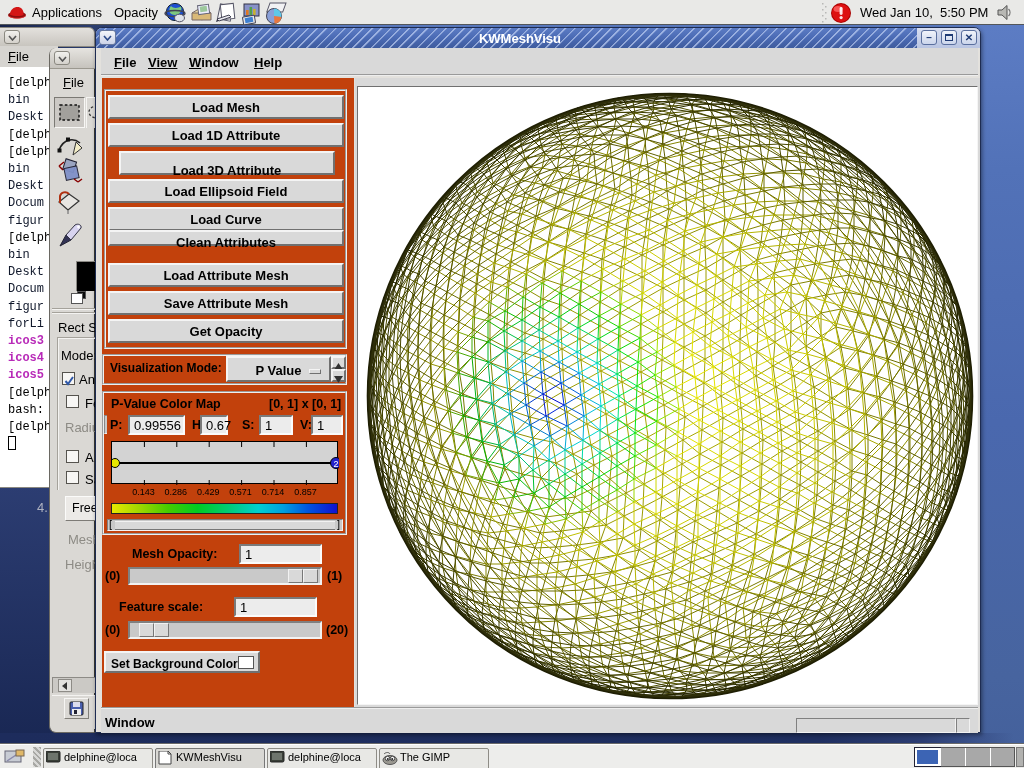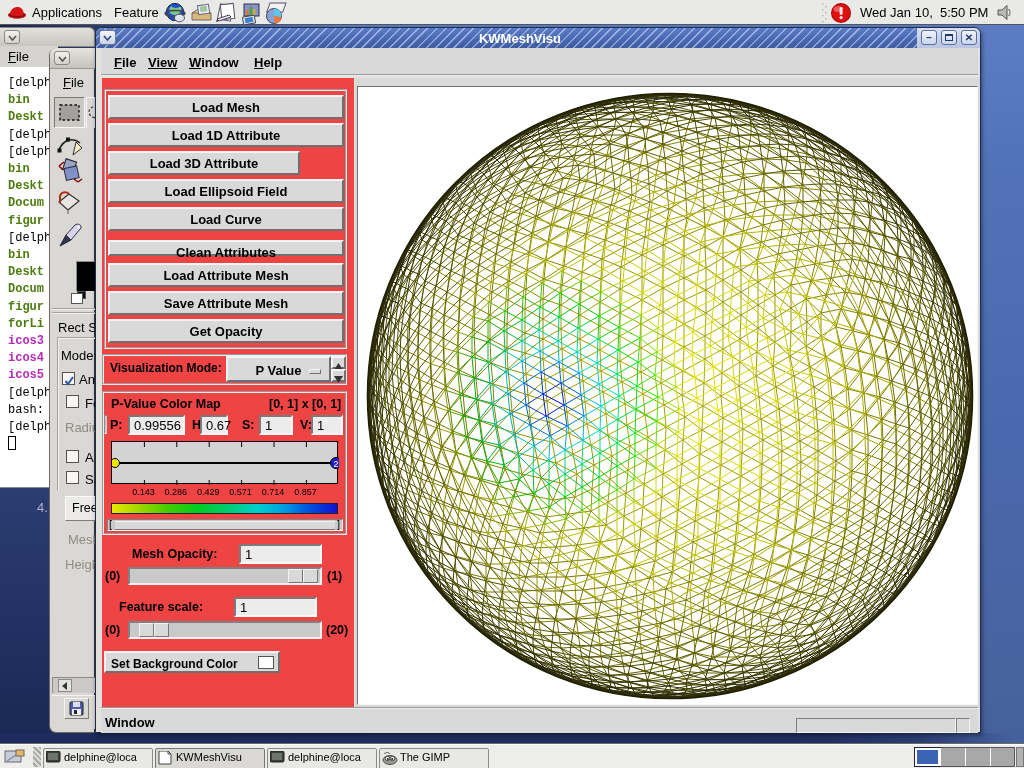--- a/index.html
+++ b/index.html
@@ -16,31 +16,31 @@
 #titlebar{position:absolute;left:0;top:0;width:884px;height:20px;border-radius:6px 6px 0 0;
 background:repeating-linear-gradient(135deg,rgba(188,205,242,0.7) 0 1px,rgba(188,205,242,0) 1.8px 6.5px),linear-gradient(#5c7cc4 0%,#4a6ab4 50%,#3f5c9e 100%);}
 #titlebtns{position:absolute;right:0;top:0;width:63px;height:20px;border-radius:0 6px 0 0;background:linear-gradient(#d7def0,#b9c5e2);}
 .wbtn{position:absolute;top:2px;width:16px;height:15px;background:linear-gradient(#f0f3fa,#ccd6ec);border:1px solid #5a6f9e;border-radius:3px;color:#1e3a74;font-weight:bold;font-size:10px;line-height:13px;text-align:center;}
 #wtitle{position:absolute;left:0;right:36px;top:3px;text-align:center;color:#fff;font-weight:bold;font-size:13px;}
 .vbtn{position:absolute;width:17px;height:15px;background:linear-gradient(#f4f6fa,#ccd3e8);border:1px solid #68799f;border-radius:3px;text-align:center;}
 .vbtn svg{display:block;margin:4px auto 0;}
 #menubar{position:absolute;left:5px;top:20px;width:877px;height:28px;background:#d9d9d9;border-bottom:2px groove #eee;font-weight:bold;font-size:13px;}
 #menubar span{position:absolute;top:7px;}
 
-#ctl{position:absolute;left:6px;top:50px;width:252px;height:630px;background:#ef4444;}
+#ctl{position:absolute;left:6px;top:50px;width:252px;height:630px;background:#c2410c;}
 
 #canvas{position:absolute;left:259px;top:50px;width:625px;height:629px;background:#d9d9d9;}
 #canvin{position:absolute;left:2px;top:8px;width:621px;height:619px;background:#fff;border-top:1px solid #707070;border-left:1px solid #707070;border-right:1px solid #f5f5f5;border-bottom:1px solid #f5f5f5;}
 #statusbar{position:absolute;left:5px;top:679px;width:877px;height:26px;background:#d9d9d9;border-top:2px groove #eee;font-weight:bold;font-size:13px;}
 
 #term{position:absolute;left:-8px;top:27px;width:103px;height:461px;}
 #termtitle{position:absolute;left:0;top:0;width:103px;height:20px;background:linear-gradient(#e3e1dd,#c8c5bf);border:1px solid #8a8880;border-radius:6px 6px 0 0;}
 #termmenu{position:absolute;left:0;top:19px;width:66px;height:21px;background:#d6d4d0;border-left:1px solid #8a8880;}
 #termbody{position:absolute;left:0;top:40px;width:66px;height:421px;background:#fff;border-left:1px solid #8a8880;border-bottom:1px solid #8a8880;border-radius:0 0 0 8px;font-family:"Liberation Mono",monospace;font-size:12px;line-height:17.2px;white-space:pre;padding:8px 0 0 15px;color:#000;}
-#termbody .b{color:#4d7c0f;font-weight:bold;}
+#termbody .b{color:#0f172a;font-weight:normal;}
 #termbody .m{color:#b82ab8;font-weight:bold;}
 
 #gimp{position:absolute;left:49px;top:48px;width:46px;height:685px;background:#dad8d4;border-left:1px solid #6a6862;border-right:1px solid #3a3a36;border-bottom:1px solid #6a6862;border-radius:7px 0 0 7px;border-radius:7px 0 0 7px;}
 #gimptitle{position:absolute;left:0;top:0;width:45px;height:21px;background:linear-gradient(#e6e4e0,#c6c3bd);border-bottom:1px solid #9b988f;border-radius:6px 0 0 0;}
 .gtxt{position:absolute;font-size:13px;color:#000;white-space:nowrap;}
 .ggray{color:#8d8b85;}
 .gchk{position:absolute;width:13px;height:13px;background:#f7f6f4;border:1px solid #55534e;}
 
 #taskbar{position:absolute;left:0;top:744px;width:1024px;height:24px;background:#ededeb;border-top:1px solid #fff;box-shadow:0 -1px 0 #6a6a6a;}
 .task{position:absolute;top:3px;height:35px;background:#e8e8e5;border:1px solid #8e8c86;border-radius:2px;font-size:11px;color:#000;padding:2px 3px 0 20px;overflow:hidden;white-space:nowrap;}
@@ -193,24 +193,24 @@
     <span style="left:13px;"><u>F</u>ile</span>
     <span style="left:47px;text-decoration:underline;"><u>V</u>iew</span>
     <span style="left:88px;"><u>W</u>indow</span>
     <span style="left:153px;"><u>H</u>elp</span>
   </div>
   <div id="ctl">
 
     <div class="abs ridge" style="left:2px;top:11px;width:243px;height:260px;"></div>
     <div class="tkbtn" style="left:6px;top:17px;width:236px;height:24px;padding-top:3px;">Load Mesh</div>
     <div class="tkbtn" style="left:6px;top:45px;width:236px;height:24px;padding-top:3px;">Load 1D Attribute</div>
-    <div class="tkbtn" style="left:6px;top:73px;width:192px;height:24px;padding-top:3px;">Load 3D Attribute</div>
+    <div class="tkbtn" style="left:17px;top:73px;width:216px;height:24px;padding-top:10px;">Load 3D Attribute</div>
     <div class="tkbtn" style="left:6px;top:101px;width:236px;height:24px;padding-top:3px;">Load Ellipsoid Field</div>
     <div class="tkbtn" style="left:6px;top:129px;width:236px;height:24px;padding-top:3px;">Load Curve</div>
-    <div class="tkbtn" style="left:6px;top:162px;width:236px;height:16px;padding-top:3px;">Clean Attributes</div>
+    <div class="tkbtn" style="left:6px;top:152px;width:236px;height:16px;padding-top:3px;">Clean Attributes</div>
     <div class="tkbtn" style="left:6px;top:185px;width:236px;height:24px;padding-top:3px;">Load Attribute Mesh</div>
     <div class="tkbtn" style="left:6px;top:213px;width:236px;height:24px;padding-top:3px;">Save Attribute Mesh</div>
     <div class="tkbtn" style="left:6px;top:241px;width:236px;height:24px;padding-top:3px;">Get Opacity</div>
 
     <div class="abs ridge" style="left:0px;top:276px;width:245px;height:31px;"></div>
     <span class="blabel" style="left:8px;top:283px;font-size:12px;">Visualization Mode:</span>
     <div class="tkbtn" style="left:124px;top:278px;width:105px;height:26px;padding-top:5px;">P Value
       <span style="position:absolute;right:8px;top:11px;width:12px;height:5px;background:#d9d9d9;border-top:1px solid #f4f4f4;border-left:1px solid #f4f4f4;border-right:1px solid #707070;border-bottom:1px solid #707070;"></span>
     </div>
     <div class="abs" style="left:229px;top:278px;width:15px;height:26px;">
@@ -284,21 +284,21 @@
 
     <span class="blabel" style="left:17px;top:522px;">Feature scale:</span>
     <div class="entry" style="left:132px;top:519px;width:83px;height:20px;">1</div>
     <span class="blabel" style="left:3px;top:545px;">(0)</span>
     <div class="abs" style="left:26px;top:543px;width:194px;height:18px;background:#c9c9c9;border-top:2px solid #808080;border-left:2px solid #808080;border-right:2px solid #f2f2f2;border-bottom:2px solid #f2f2f2;">
       <div class="abs" style="left:9px;top:0px;width:15px;height:14px;background:#d9d9d9;border-top:1px solid #f2f2f2;border-left:1px solid #f2f2f2;border-right:1px solid #777;border-bottom:1px solid #777;"></div>
       <div class="abs" style="left:24px;top:0px;width:15px;height:14px;background:#d9d9d9;border-top:1px solid #f2f2f2;border-left:1px solid #f2f2f2;border-right:1px solid #777;border-bottom:1px solid #777;"></div>
     </div>
     <span class="blabel" style="left:224px;top:545px;">(20)</span>
 
-    <div class="tkbtn" style="left:2px;top:573px;width:176px;height:22px;text-align:left;padding:4px 0 0 5px;font-size:12px;">Set Background Color
+    <div class="tkbtn" style="left:2px;top:573px;width:156px;height:22px;text-align:left;padding:4px 0 0 5px;font-size:12px;">Set Background Color
       <span style="position:absolute;right:4px;top:3px;width:16px;height:13px;background:#fff;border:1px solid #555;"></span>
     </div>
   </div>
   <div id="canvas">
     <div id="canvin">
       <svg width="621" height="619" style="position:absolute;left:0;top:0;">
           <g fill="none" stroke-width="1" stroke-linecap="butt">
             <path stroke="#9c9c00" d="M252 392L250 415M532 296L543 281M104 405L108 388M383 389L361 401M162 475L179 488M280 531L260 537M162 475L181 472M229 93L245 99M203 242L204 262M405 353L403 332M381 413L401 424M367 516L351 527M424 364L404 377M197 501L179 488M502 171L497 187M427 497L407 509M403 332L423 343M202 396L217 410M340 94L321 82M427 497L443 505M233 424L217 410M266 429L285 420M268 406L270 383M104 405L120 410M243 192L242 215M237 510L259 521M383 205L400 195M320 423L304 410M197 501L179 503M103 198L117 206M343 78L362 90M76 319L90 324M185 114L179 132M337 434L359 424M441 333L439 311M505 421L507 398M162 475L146 461M174 150L159 145M263 180L284 190M359 424L357 446M448 259L432 269M508 209L513 193M343 78L321 82M302 433L299 454M305 201L326 213M417 231L433 245M185 114L201 120M189 314L206 304M432 269L417 255M187 293L206 304M268 406L266 429M383 389L381 413M164 127L159 145M339 412L337 434M168 287L187 293M100 245L86 237M466 161L471 146M259 521L260 537M133 195L117 206M302 433L318 444M305 201L305 179M136 176L155 163M417 231L417 208M185 232L203 242M399 115L420 114M266 429L283 442M262 226L284 213M225 294L206 304M339 412L320 423M363 378L361 401M326 169L326 191M432 269L436 289M219 387L234 402M417 231L400 241M505 421L522 406M452 142L436 128M383 389L404 377M263 180L243 192M298 88L321 82M335 455L337 434M155 163L159 145M456 128L452 142M456 300L439 311M513 193L497 187M351 527L333 521M302 433L285 420M305 201L305 225M282 80L263 89M252 392L254 369M262 226L242 215M532 296L529 274M104 405L93 384M383 389L363 378M280 531L259 521M348 226L348 203M383 183L365 193M381 413L403 401M420 114L403 101M115 230L101 221M548 304L536 319M365 215L383 228M353 543L351 527M322 400L320 423M243 192L262 202M162 475L161 491M279 97L282 80M348 226L365 215M119 187L117 206M83 362L98 366M424 364L405 353M420 114L436 128M539 367L523 383M298 88L282 80M203 242L222 228M284 190L284 213M203 218L222 228M351 527L369 532M76 319L87 303M94 346L79 341M299 539L297 523M403 101L385 87M465 480L450 472M407 509L389 505M417 208L400 218M162 475L144 477M215 367L211 346M279 97L263 89M229 337L211 346M100 245L101 221M194 355L179 371M424 364L423 343M148 444L146 461M526 253L532 237M343 78L340 94M302 433L283 442M417 231L417 255M337 434L357 446M427 497L446 489M415 279L398 289M187 293L205 283M471 443L486 451M326 191L305 179M204 262L205 283M348 181L348 203M297 523L280 531M348 226L326 213M133 195L119 187M305 201L326 191M136 176L140 158M120 410L117 426M117 206L101 221M286 397L304 410M242 215L242 239M529 274L543 281M423 343L441 333M248 438L266 429M488 432L486 451M265 451L266 429M432 269L452 280M305 201L284 190M436 289L439 311M93 384L108 388M86 281L86 261M189 314L209 325M144 477L146 461M398 289L399 265M339 412L322 400M415 279L399 265M484 166L502 171M194 355L175 351M385 521L369 532M423 388L403 401M326 169L305 179M339 412L361 401M526 253L518 230M185 114L207 103M305 201L284 213M381 103L385 87M262 226L262 202M222 252L203 242M341 390L361 401M316 531L317 547M383 389L384 366M185 272L168 287M191 335L172 330M339 412L341 390M194 355L215 367M484 166L497 187M381 103L403 101M211 346L233 358M523 335L536 319M234 402L252 392M262 226L242 239M100 245L115 230M326 213L326 191M145 141L159 145M194 355L211 346M207 103L223 109M505 421L503 440M539 367L524 359M203 242L203 218M421 322L403 332M400 241L383 228M365 171L365 193M133 430L120 410M197 501L198 518M234 402L250 415M382 252L383 228M222 252L242 263M465 480L446 489M379 436L381 413M431 480L446 489M229 337L209 325M424 364L442 354M456 300L436 289M505 421L518 428M361 401L381 413M298 88L301 73M417 255L400 241M130 446L146 461M348 203L365 193M508 209L497 187M209 325L206 304M538 343L539 367M299 539L280 531M486 451L468 462M440 114L436 128M215 367L233 358M100 245L86 261M424 364L443 375M194 355L198 376M421 322L439 311M526 253L540 259M382 252L399 265M532 237L518 230M423 513L407 509M524 359L523 383M217 497L218 514M318 99L321 82M484 166L471 146M236 378L233 358M248 438L250 415M348 181L365 193M404 377L423 388M236 378L234 402M337 434L320 423M233 424L234 402M130 446L133 430M442 354L423 343M209 325L211 346M286 397L285 420M99 265L86 261M179 132L201 120M484 166L489 152M205 283L206 304M360 106L362 90M207 103L201 120M194 355L191 335M405 353L404 377M404 377L403 401M236 378L252 392M130 446L117 426M442 354L441 333M198 376L215 367M522 406L507 398M316 531L334 538M218 514L237 510M191 335L175 351M348 203L326 191M136 176L123 168M421 322L401 310M222 228L242 215M233 424L250 415M365 239L383 228M209 325L227 315M222 252L204 262M159 145L179 132M348 181L326 169M316 531L297 523M483 470L486 451M108 388L120 410M185 272L187 293M415 279L417 255M198 376L219 387M484 166L479 181M385 521L389 505M333 521L334 538M404 377L384 366M223 109L201 120M298 88L279 97M279 515L280 531M436 289L418 300M415 279L432 269M382 252L400 241M524 214L518 230M222 252L223 273M348 181L326 191M191 335L211 346M440 114L420 114M379 436L359 424M223 204L222 228M423 100L420 114M403 401L401 424M359 424L381 413M421 322L423 343M339 412L359 424M400 241L400 218M381 103L362 90M133 430L117 426M415 279L436 289M415 279L418 300M522 406L523 383M261 106L263 89M245 99L247 83M223 204L243 192M223 204L242 215M236 378L215 367M222 252L242 239M204 262L223 273M270 383L252 392M383 205L365 215M421 322L441 333M540 259L529 274M348 203L365 215M456 128L471 146M538 343L524 359M250 415L266 429M140 158L155 163M484 166L466 161M383 205L383 228M202 396L219 387M179 488L181 472M236 378L219 387M337 434L318 444M424 364L423 388M130 446L148 444M508 209L518 230M197 501L218 514M503 440L488 432M185 272L185 252M136 176L119 187M268 406L286 397M238 527L218 514M385 521L402 525M179 488L179 503M417 255L399 265M185 252L203 242M538 343L536 319M98 366L93 384M503 440L486 451M417 231L400 218M262 202L284 190M418 300L398 289M348 203L326 213M162 475L164 459M284 168L284 190M268 406L285 420M238 527L259 521M202 396L198 376M217 410L234 402M458 322L439 311M318 444L320 423M405 353L384 366M421 322L418 300M236 378L254 369M427 497L423 513M316 531L299 539M532 296L548 304M262 202L284 213M385 521L367 516M405 353L423 343M417 255L433 245M367 516L369 532M222 228L242 239M304 410L285 420M399 265L400 241M223 273L205 283M170 308L187 293M483 470L468 462M191 335L209 325M507 398L523 383M322 400L304 410M268 406L252 392M104 405L117 426M532 296L536 319M452 280L436 289M222 252L222 228M164 127L179 132M383 205L383 183M362 90L385 87M83 362L94 346M316 531L333 521M225 294L223 273M283 442L285 420M189 314L191 335M262 202L242 215M268 406L250 415M245 99L263 89M418 300L439 311M383 205L365 193M452 142L471 146M219 387L215 367M508 209L524 214M263 89L247 83M117 206L115 230M206 304L227 315M185 272L204 262M351 527L334 538M446 489L450 472M146 461L164 459M225 294L205 283M432 269L433 245M189 314L172 330M365 193L365 215M385 342L405 353M465 480L468 462M189 314L170 308M383 389L403 401M301 73L321 82M526 253L529 274M302 433L320 423M399 115L403 101M305 179L284 190M189 314L187 293M140 158L159 145M383 228L400 218M385 521L407 509M263 180L262 202M362 90L340 94M179 488L161 491M383 205L400 218M223 109L245 99M197 501L217 497M538 343L523 335M302 433L304 410M185 272L205 283M443 505L446 489M79 341L90 324M407 509L402 525M229 93L207 103M418 300L401 310M284 168L305 179M229 93L223 109M238 527L237 510M217 410L219 387M284 213L305 225M458 322L441 333M456 128L436 128M359 424L361 401M505 421L488 432M197 501L199 485M185 252L204 262M400 195L400 218M365 239L365 215"></path>
             <path stroke="#787800" d="M519 289L506 306M41 303L50 286M201 548L220 546M118 291L101 283M86 275L101 283M164 536L181 535M349 50L369 60M116 409L122 393M156 108L163 93M128 505L128 491M291 97L309 104M450 468L445 486M144 505L162 521M388 127L366 114M385 503L401 509M473 437L469 455M470 529L464 521M286 507L284 524M98 454L85 435M58 352L55 331M271 46L252 54M306 46L290 40M130 377L122 393M95 173L99 154M326 54L329 42M423 150L425 133M344 87L327 95M464 521L481 512M511 248L495 244M499 501L508 482M491 423L507 412M242 557L243 569M225 503L230 488M524 332L522 310M264 512L262 528M574 342L572 318M491 188L476 174M511 248L516 230M107 328L105 307M347 504L328 513M197 121L214 125M285 573L302 568M394 560L372 561M55 331L45 326M75 396L63 392M97 469L112 473M95 344L107 328M128 505L144 505M576 279L565 272M445 530L451 538M76 207L62 223M263 566L243 569M136 186L134 205M450 468L469 455M233 63L236 50M81 185L95 173M493 403L507 412M114 371L122 393M193 138L210 142M107 328L110 350M306 46L326 54M363 512L369 495M451 538L464 521M145 437L133 415M257 102L273 91M511 248L526 252M201 548L181 535M151 420L145 437M54 370L63 392M423 498L429 481M496 124L510 143M214 125L210 142M117 267L101 283M117 220L101 235M119 197L136 186M476 174L478 157M516 268L503 285M128 110L138 117M519 289L516 268M504 208L516 230M105 307L88 299M58 352L54 370M151 420L133 415M564 358L563 380M116 243L101 235M117 267L100 259M184 81L201 70M524 332L508 327M450 468L433 463M72 429L73 413M177 461L192 476M119 197L134 205M427 117L425 133M286 507L306 519M204 504L225 503M519 289L503 285M363 512L385 503M73 413L85 435M271 46L288 52M500 264L516 268M564 358L573 365M269 496L264 512M217 109L214 125M450 468L429 481M177 461L172 476M339 578L320 573M379 519L401 509M445 130L443 146M581 325L574 342M73 413L61 408M407 121L406 104M271 46L268 59M122 334L110 350M564 358L574 342M116 243L117 267M174 146L156 156M145 101L138 117M190 155L174 146M510 348L525 353M524 332L538 337M116 409L106 388M568 236L554 228M291 97L292 115M98 365L106 388M574 342L573 365M511 248L500 226M554 228L560 214M183 549L181 535M487 205L473 191M561 402L546 419M308 87L291 97M526 148L539 169M116 243L132 228M306 46L288 52M190 155L193 138M495 244L500 226M199 534L201 548M60 270L50 286M524 332L537 315M568 236L560 214M264 512L284 524M440 163L460 159M98 365L114 371M388 127L387 108M476 174L460 159M347 504L345 521M463 103L481 106M473 191L476 174M511 248L500 264M407 492L429 481M561 402L550 397M112 473L98 454M285 573L283 561M50 240L60 246M156 108L145 101M163 441L145 437M450 468L465 473M574 342L564 335M193 138L214 125M163 93L184 81M337 566L320 573M145 437L127 431M105 137L99 154M511 248L516 268M308 87L327 95M81 185L76 207M448 76L446 87M122 126L105 137M534 294L522 310M74 230L62 223M531 434L542 440M308 502L306 519M491 423L475 418M114 371L106 388M516 268L526 252M557 424L546 419M366 114L365 97M519 289L530 272M493 403L491 423M274 108L253 118M465 92L481 106M118 291L105 307M572 257L561 251M423 498L445 486M122 126L116 143M535 184L539 169M95 344L110 350M345 521L328 513M450 468L453 450M576 279L569 295M328 112L327 95M52 309L41 303M493 403L475 418M345 103L366 114M572 318L579 302M208 490L230 488M116 243L100 259M345 521L361 529M217 109L235 113M568 236L572 257M391 59L371 48M524 332L510 348M98 365L95 344M243 515L225 503M379 519L385 503M114 371L125 356M73 413L63 392M401 509L423 498M52 309L50 286M510 368L509 388M407 121L387 108M493 403L509 388M112 473L112 487M524 373L510 368M345 103L365 97M81 185L66 200M304 579L302 568M510 143L513 129M274 108L291 97M500 226L504 208M411 60L391 59M388 127L407 121M391 59L369 60M524 332L525 353M524 470L528 453M576 279L579 302M581 325L572 318M487 205L491 188M122 393L133 415M510 368L510 348M85 166L95 173M526 148L523 163M425 133L443 146M49 264L60 246M274 108L292 115M231 129L235 113M569 295L579 302M440 163L443 146M429 73L427 86M326 530L328 513M309 104L292 115M407 492L391 485M510 368L525 353M542 440L528 453M407 492L423 498M85 166L99 154M92 322L95 344M308 87L309 104M208 490L192 476M122 126L138 117M116 243L117 220M491 188L504 208M365 97L387 108M391 59L409 72M199 84L201 70M524 470L512 465M98 365L110 350M163 93L177 96M429 73L409 72M309 104L327 95M146 521L162 521M268 59L252 54M481 106L496 124M407 492L385 503M174 146L171 165M192 476L172 476M345 103L327 95M140 399L133 415M491 423L473 437M328 112L309 104M550 192L539 169M290 40L288 52M221 517L225 503M524 470L508 482M457 177L460 159M105 137L116 143M153 175L138 167M174 146L193 138M92 322L105 307M208 490L204 504M163 93L145 101M508 327L510 348M523 163L539 169M81 185L85 166M366 114L387 108M465 473L469 455M134 205L117 220M563 380L550 397M526 252L516 230M387 108L406 104M463 103L465 92M119 197L117 220M363 512L361 529M120 313L107 328M163 441L158 457M356 570L339 578M494 384L510 368M286 507L264 512M243 515L248 500M257 102L253 118M378 570L394 560M114 371L110 350M273 91L291 97M153 175L171 165M101 283L100 259M140 452L145 437M463 103L446 87M208 490L214 474M469 455L453 450M356 570L378 570M538 458L528 453M326 530L306 519M192 476L214 474M320 573L302 568M568 236L561 251M356 570L337 566M140 399L122 393M488 442L473 437M253 118L235 113M429 73L448 76M243 515L264 512M550 192L545 206M561 402L563 380M429 481L445 486M239 97L257 102M524 373L509 388M519 289L534 294M462 143L443 146M425 133L407 121M306 519L303 536M48 347L55 331M432 546L445 530M356 570L372 561M508 327L522 310M500 226L516 230M345 103L346 121M507 412L509 388M411 60L409 72M158 457L145 437M326 530L345 521M407 492L412 475M63 392L66 375M526 148L510 143M519 289L522 310M216 73L219 59M465 92L446 87M110 350L125 356M493 403L494 384M235 113L214 125M231 129L214 125M146 521L144 505M426 537L410 549M283 561L263 566M248 500L225 503M524 373L525 353M177 461L158 457M208 490L188 490M122 126L132 133M515 490L508 482M49 264L60 270M192 476L188 490M349 50L326 54M345 103L344 87M498 110L496 124M563 380L572 388M248 500L230 488M153 175L136 186M407 492L401 509M153 175L156 156M174 146L178 129M92 322L107 328M88 299L101 283M363 512L345 521M328 513L306 519M222 560L201 548M99 154L116 143M54 370L66 375M171 165L156 156M52 309L45 326M478 157L460 159M369 495L385 503M494 172L476 174M72 429L85 435M432 546L410 549M122 393L106 388M134 205L132 228M128 491L112 487M127 431L133 415M132 228L117 220M84 449L85 435M208 490L225 503M265 577L263 566M48 347L54 370M97 469L98 454M236 50L252 54M542 440L546 419M319 561L320 573M60 246L62 223M233 63L252 54M427 117L407 121M178 129L193 138M153 175L169 183M188 490L172 476M363 512L379 519M58 352L48 347M120 313L105 307M506 306L522 310M494 384L509 388M412 475L429 481M488 442L491 423M388 551L394 560M257 102L235 113M378 570L372 561M550 192L560 214M52 387L63 392M457 177L476 174M128 491L144 505M101 235L100 259M425 133L405 138M432 546L426 537M425 133L445 130M530 272L516 268M222 560L220 546M492 493L481 512M274 108L257 102M492 493L499 501M345 103L328 112M242 557L263 566M569 295L572 318M429 73L446 87M487 205L500 226M475 503L481 512M66 200L76 207M565 272L572 257M162 521L181 535M197 121L193 138M550 192L535 184M491 188L473 191M433 463L429 481M473 437L453 450M63 392L61 408M371 48L369 60M462 143L460 159M306 519L284 524M391 485L385 503M274 108L273 91M356 570L354 557M492 493L508 482M491 423L505 431M242 557L222 560M130 377L114 371M488 442L469 455M487 205L504 208M136 186L151 194M233 63L219 59M423 150L443 146M136 186L138 167M201 70L216 73M140 452L158 457M432 546L451 538M394 560L417 557M481 106L478 120M576 279L572 257M429 73L411 60M481 512L499 501M116 409L133 415M405 138L407 121M201 70L219 59M443 146L460 159M248 500L264 512M306 46L329 42M363 512L347 504M171 80L163 93M49 264L50 286M285 573L263 566M172 476L158 457M151 194L134 205M496 124L513 129M349 50L329 42M508 482L512 465M445 530L464 521M410 549L394 560M66 200L62 223M239 97L235 113M563 380L573 365M52 309L55 331M153 175L151 194M128 491L112 473M177 461L163 441M84 449L98 454M122 334L107 328M105 307L101 283M171 80L184 81M523 163L510 143M164 536L162 521M560 214L545 206M349 50L371 48M537 315L522 310M184 81L187 68M410 549L417 557M339 578L337 566M473 437L475 418"></path>
             <path stroke="#848400" d="M475 418L459 408M426 537L445 530M226 166L208 160M122 334L136 318M186 192L169 183M412 475L391 485M311 122L292 115M219 458L198 460M128 477L113 459M478 120L496 124M492 322L494 343M347 140L346 121M494 343L508 327M463 226L483 222M122 334L125 356M538 221L545 206M268 142L250 135M419 527L404 540M74 230L88 214M242 557L261 553M388 551L372 561M113 459L98 454M319 561L300 554M553 266L558 288M233 63L231 77M367 133L365 150M190 155L208 160M353 487L369 495M111 161L106 179M261 553L263 566M554 228L545 206M128 491L144 492M463 103L460 115M529 199L545 206M354 557L336 553M261 553L240 543M492 322L476 333M292 491L275 480M391 485L396 467M427 86L406 86M74 230L73 253M125 356L139 340M249 68L268 59M250 135L228 147M283 561L300 554M445 530L438 520M565 272L561 251M423 150L440 163M81 185L91 191M182 446L203 444M274 108L271 124M118 291L133 276M308 502L292 491M130 377L143 361M74 230L60 246M91 191L88 214M423 150L403 155M66 336L70 357M231 129L250 135M111 161L116 143M494 363L494 384M118 291L135 297M156 108L138 117M562 312L569 295M55 331L66 336M75 396L66 375M492 322L506 306M492 138L478 120M198 460L214 474M130 377L147 382M199 534L218 531M311 122L329 131M231 129L228 147M354 557L337 566M169 425L157 404M475 133L478 120M372 561L354 557M122 334L120 313M483 260L495 244M477 394L494 384M562 312L572 318M353 487L355 467M494 343L476 333M188 173L206 179M374 478L369 495M508 482L497 476M133 276L117 267M60 270L73 253M199 84L213 88M468 208L473 191M128 477L112 473M506 158L510 143M292 491L314 485M259 468L236 472M188 430L182 446M186 192L188 173M538 221L554 228M385 144L403 155M371 548L354 557M190 155L188 173M388 72L391 59M374 478L391 485M289 132L271 124M388 551L410 549M437 444L420 434M388 551L387 537M60 270L60 246M311 122L309 104M417 456L420 434M149 237L132 228M219 458L203 444M111 161L127 151M139 340L136 318M292 491L269 496M446 87L427 86M168 202L169 183M463 226L468 208M58 352L66 375M500 264L503 285M329 131L346 121M269 496L275 480M478 240L483 260M412 475L396 467M388 72L406 86M74 230L76 207M117 267L132 252M76 207L88 214M367 133L385 144M538 390L550 397M167 222L149 237M494 343L510 348M176 409L157 404M518 178L523 163M564 358L564 335M283 561L302 568M423 150L405 138M128 477L144 492M111 161L95 173M492 322L490 302M529 199L535 184M328 513L308 502M91 191L106 179M478 240L495 244M85 435L86 418M531 434L535 413M347 140L367 133M75 396L73 413M331 495L333 475M150 124L132 133M99 439L113 459M91 191L76 207M249 68L252 54M199 534L179 520M208 160L206 179M552 374L550 397M199 84L177 96M286 507L308 502M190 155L210 142M468 208L483 222M453 194L473 191M403 155L420 167M111 161L99 154M478 374L477 354M565 272L569 295M182 446L198 460M143 361L139 340M285 66L268 59M417 456L437 444M132 252L132 228M118 291L120 313M385 144L365 150M268 142L271 124M562 312L558 288M266 74L268 59M420 167L440 163M302 568L300 554M468 208L453 194M492 138L510 143M437 444L433 463M231 77L249 68M417 456L433 463M563 380L552 374M372 561L371 548M169 183L171 165M385 144L405 138M494 343L477 354M99 439L85 435M374 478L353 487M388 72L369 60M199 534L220 546M311 122L328 112M286 507L269 496M128 477L128 491M66 375L79 379M487 205L483 222M417 456L396 467M292 115L271 124M168 202L151 194M135 297L136 318M518 178L535 184M99 439L86 418M133 276L132 252M208 160L228 147M304 59L285 66M531 434L518 428M199 84L192 99M240 543L220 546M337 566L336 553M188 430L203 444M161 505L179 520M213 88L216 73M487 281L503 285M456 431L437 444M329 131L328 112M346 121L367 133M198 460L192 476M388 72L409 72M150 213L168 202M133 276L135 297M374 478L396 467M437 444L440 422M144 505L144 492M62 293L50 286M86 418L101 423M478 374L494 384M463 103L443 101M231 77L216 73M457 512L475 503M176 409L169 425M460 115L478 120M112 473L113 459M531 434L546 419M297 474L292 491M116 243L132 252M253 485L236 472M147 382L140 399M177 96L192 99M546 419L535 413M388 551L371 548M70 357L66 375M545 206L535 184M367 133L366 114M151 420L169 425M210 142L228 147M253 485L275 480M448 212L453 194M150 124L138 117M150 213L134 205M199 534L181 535M231 129L210 142M328 112L346 121M456 431L459 408M565 272L558 288M91 191L95 173M443 101L427 86M132 133L116 143M457 177L440 163M366 74L369 60M151 420L140 399M268 142L289 132M490 302L506 306M199 84L184 81M286 507L292 491M475 418L477 394M546 243L554 228M456 431L440 422M437 444L453 450M558 288L569 295M456 431L473 437M99 439L98 454M388 127L367 133M531 434L528 453M177 461L182 446M89 401L86 418M253 118L271 124M437 181L440 163M143 361L125 356M487 205L468 208M457 512L445 530M292 115L289 132M409 72L406 86M161 505L162 521M353 487L333 475M236 472L214 474M210 142L208 160M331 495L347 504M572 318L564 335M181 535L179 520M177 96L184 81M120 313L135 297M553 266L565 272M203 444L198 460M477 394L459 408M564 358L552 374M531 434L516 447M177 461L198 460M369 60L346 63M132 133L127 151M457 177L473 191M73 277L60 270M157 404L140 399M460 385L477 394M138 117L132 133M271 124L250 135M331 495L328 513M463 103L478 120M177 96L170 111M150 213L167 222M133 276L150 282M561 251L554 228M120 313L136 318M553 266L561 251M453 450L433 463M388 127L405 138M62 293L60 270M494 363L510 368M475 503L464 521M52 309L64 314M323 68L326 54M73 253L60 246M404 540L410 549M492 493L497 476M253 485L269 496M456 431L453 450M448 212L468 208M147 382L157 404M163 441L169 425M493 403L477 394M564 335L551 327M62 293L64 314M546 419L550 397M231 129L253 118M347 504L369 495M162 521L179 520M156 108L170 111M150 213L132 228M457 512L464 521M516 447L512 465M151 420L163 441M58 352L70 357M253 485L230 488M218 531L220 546M182 446L163 441M150 213L151 194M75 396L89 401M453 194L433 198M253 118L250 135M248 500L269 496M219 458L236 472M285 66L288 52M151 420L157 404M188 173L171 165M253 485L259 468M490 302L503 285M475 503L461 497M528 453L516 447M564 358L552 350M247 153L228 147M492 138L496 124M369 495L391 485M66 336L64 314M219 458L214 474M282 547L283 561M528 453L512 465M199 84L216 73M457 177L453 194M161 505L144 505M233 63L249 68M417 456L412 475M494 363L494 343M236 472L230 488M487 281L500 264M456 431L475 418M311 122L308 140M122 334L139 340M106 179L95 173M230 488L214 474M388 127L385 144M412 475L433 463M487 281L490 302M164 387L157 404M552 374L552 350M143 361L147 382M457 512L438 520M288 52L268 59M426 537L438 520M73 413L86 418M483 222L495 244M492 493L475 503M190 155L171 165M188 430L169 425M349 50L346 63M437 181L453 194M319 561L302 568M437 181L420 167M156 108L177 96M73 277L62 293M150 213L149 237M52 309L62 293M329 131L308 140M253 485L248 500M311 122L289 132M304 59L326 54M427 86L409 72M167 222L168 202M250 135L247 153M242 557L240 543M164 387L147 382M347 504L353 487M500 459L512 465M233 63L216 73M503 285L506 306M127 151L116 143M58 352L66 336M118 291L117 267M523 163L535 184M479 487L497 476M564 335L552 350M130 377L140 399M346 121L366 114M494 363L510 348M331 495L308 502M242 557L220 546M426 537L404 540M319 561L336 553M495 244L500 264M156 108L150 124M443 101L446 87M283 561L261 553M494 363L478 374M492 493L479 487M459 408L440 422M188 173L169 183M226 166L228 147M186 192L168 202M182 446L169 425M475 503L479 487M308 502L314 485M506 306L508 327M487 281L483 260M75 396L86 418M492 322L508 327M130 377L125 356M331 495L314 485M326 54L346 63M423 150L420 167M546 243L561 251M419 527L426 537M304 59L323 68M477 394L478 374M149 261L149 237M550 397L535 413M75 396L79 379M188 173L208 160M304 59L306 46M405 138L403 155M457 177L437 181M506 158L523 163M478 240L463 226M512 465L497 476M331 495L353 487M483 260L500 264M149 261L133 276M149 261L132 252M562 312L564 335M55 331L64 314M151 194L169 183M492 138L506 158M388 551L404 540M319 561L337 566M149 237L132 252M304 59L288 52M483 222L500 226M161 505L144 492M478 240L483 222M347 140L329 131M494 363L477 354M308 140L289 132"></path>
@@ -568,21 +568,21 @@
       <rect x="9.6" y="4" width="3" height="8" rx="1.4" fill="#fff" opacity="0.9"></rect>
       <circle cx="11.1" cy="14.6" r="1.6" fill="#fff" opacity="0.9"></circle>
     </g>
 
     <g transform="translate(997,4)">
       <path d="M1 6 L5 6 L10 1.5 L10 15.5 L5 11 L1 11 Z" fill="#b8b8b4" stroke="#555"></path>
       <path d="M11.5 5 C13.5 7 13.5 10 11.5 12" fill="none" stroke="#777" stroke-width="1.3"></path>
     </g>
   </svg>
   <span style="position:absolute;left:32px;top:5px;">Applications</span>
-  <span style="position:absolute;left:114px;top:5px;">Feature</span>
+  <span style="position:absolute;left:114px;top:5px;">Opacity</span>
   <span style="position:absolute;left:860px;top:5px;">Wed Jan 10,&nbsp; 5:50 PM</span>
 </div>
 
 <div id="taskbar">
   <svg width="28" height="20" style="position:absolute;left:4px;top:3px;">
       <rect x="1" y="3" width="16" height="11" fill="#c8ccd4" stroke="#667"></rect>
       <path d="M3 13 L15 5" stroke="#88a" stroke-width="1.5"></path>
       <rect x="12" y="2" width="8" height="6" fill="#e0b868" stroke="#765"></rect>
     </svg>
   <div class="abs" style="left:33px;top:2px;width:8px;height:20px;background:repeating-linear-gradient(45deg,#d8d8d6 0 2px,#a8a8a4 2px 4px);"></div>

